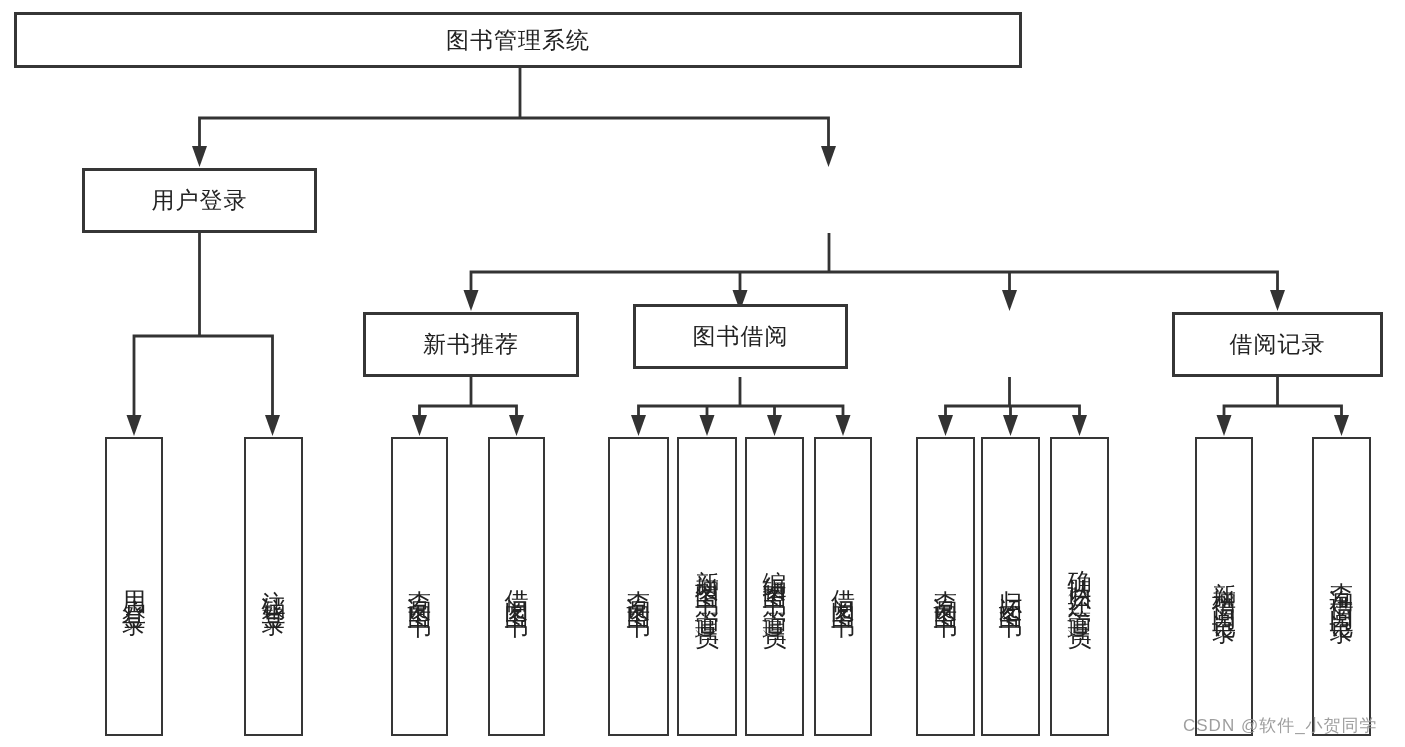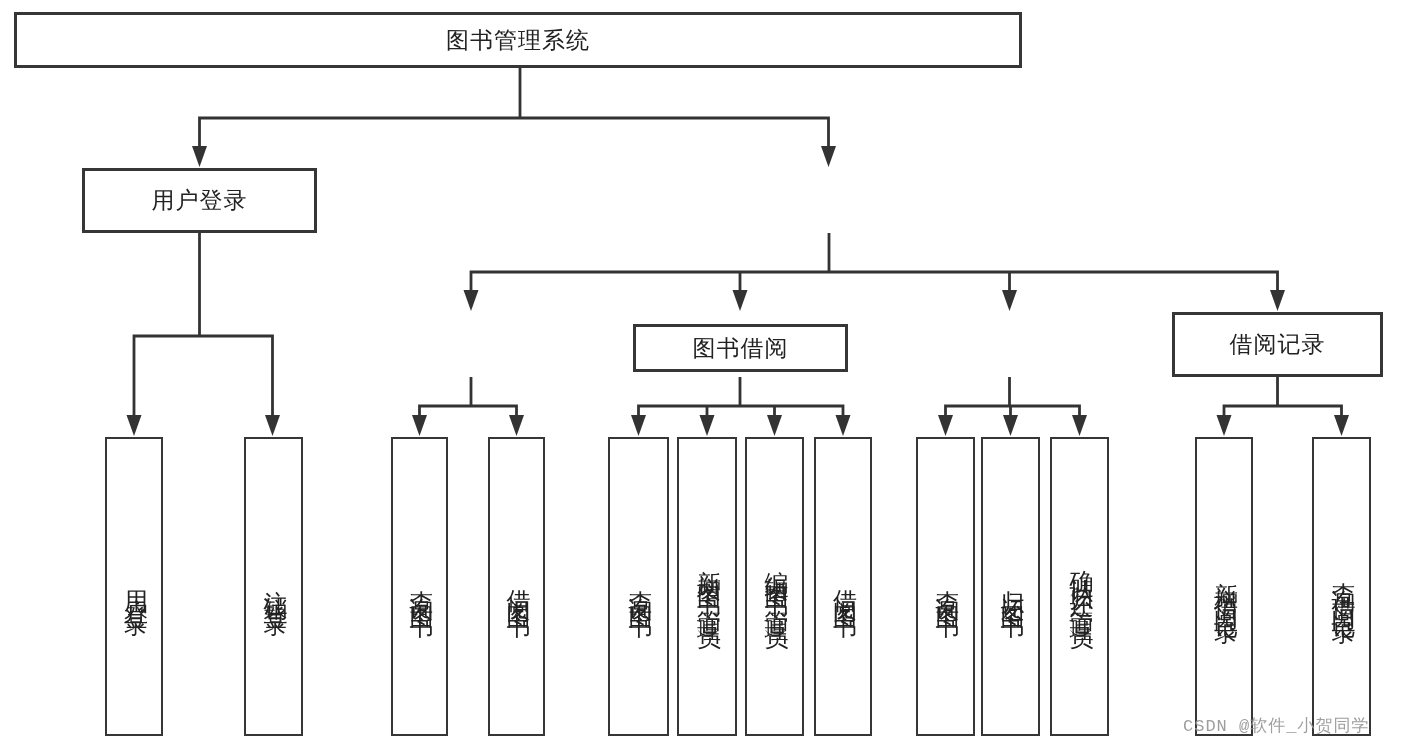--- a/index.html
+++ b/index.html
@@ -1,20 +1,20 @@
 <!DOCTYPE html>
 <html><head>
 <meta charset="utf-8">
 <style>
   html,body{margin:0;padding:0;background:#ffffff;}
   #canvas{
     position:relative;
     width:1405px;height:747px;
     background:#ffffff;
-    font-family:Liberation Mono, monospace;
+    font-family:Liberation Sans, sans-serif;
     overflow:hidden;
   }
   #connectors{position:absolute;left:0;top:0;z-index:1;}
   .node{
     position:absolute;
     box-sizing:border-box;
     background:#ffffff;
     border:3px solid #363636;
     display:flex;
     align-items:center;
@@ -99,21 +99,24 @@
   </svg>
 
   <div class="node h" style="left:14px;top:12px;width:1008px;height:56px">
     <span>图书管理系统</span>
   </div>
 
   <div class="node h" style="left:82px;top:168px;width:235px;height:65px">
     <span>用户登录</span>
   </div>
 
-  <div class="node h" style="left:633px;top:324px;width:215px;height:48px">
+  <div class="node h" style="left:363px;top:312px;width:216px;height:65px">
+    <span>新书推荐</span>
+  </div>
+  <div class="node h" style="left:633px;top:304px;width:215px;height:65px">
     <span>图书借阅</span>
   </div>
   <div class="node h" style="left:1172px;top:312px;width:211px;height:65px">
     <span>借阅记录</span>
   </div>
 
   <div class="node v" style="left:105px;top:437px;width:58px;height:299px">
     <span class="vtext">用户登录</span>
   </div>
   <div class="node v" style="left:244px;top:437px;width:59px;height:299px">

